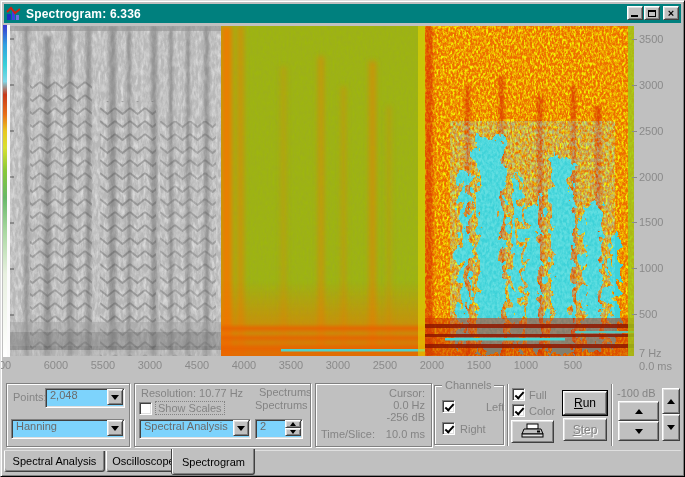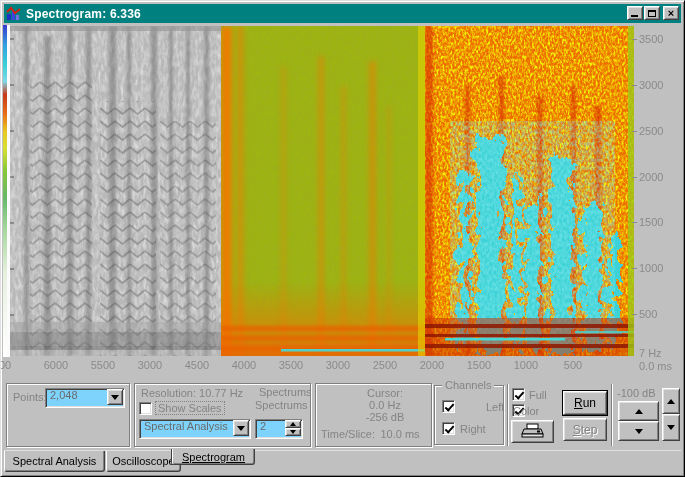--- a/index.html
+++ b/index.html
@@ -29,21 +29,21 @@
   .spectro{position:absolute;left:9px;top:25px;width:624px;height:330px;}
   .panel-hit{position:absolute;top:0;height:330px;}
   .flab{position:absolute;width:34px;font-size:11px;color:#8a8a8a;text-align:left;}
   .ftick{position:absolute;width:5px;height:1px;background:#8a8a8a;left:631px;}
   .tlab{position:absolute;width:40px;font-size:11px;color:#8a8a8a;text-align:center;top:358px;}
   .corner{position:absolute;left:638px;width:40px;font-size:11px;color:#8a8a8a;}
   
   .etched{position:absolute;border:1px solid #808080;box-shadow:inset 1px 1px 0 #fff, 1px 1px 0 #fff;}
   .vdiv{position:absolute;width:2px;border-left:1px solid #808080;border-right:1px solid #fff;}
   .lab{position:absolute;font-size:11px;color:#848484;white-space:nowrap;}
-  .rlab{position:absolute;font-size:11px;color:#848484;white-space:nowrap;text-align:center;}
+  .rlab{position:absolute;font-size:11px;color:#848484;white-space:nowrap;text-align:right;}
   .combo{position:absolute;height:20px;background:#7dd3fc;border:1px solid;border-color:#808080 #fff #fff #808080;
     box-shadow:inset 1px 1px 0 #404040, inset -1px -1px 0 #dfdfdf;display:flex;}
   .combo-text{flex:1;font-size:11px;color:#6b6b6b;padding-left:4px;white-space:nowrap;overflow:hidden;}
   .combo-btn{width:16px;height:16px;margin-right:1px;background:#c0c0c0;border:1px solid;border-color:#fff #404040 #404040 #fff;
     box-shadow:inset 1px 1px 0 #dfdfdf, inset -1px -1px 0 #808080;display:flex;align-items:center;justify-content:center;flex:0 0 auto;}
   .tri-dn{width:0;height:0;border-left:4px solid transparent;border-right:4px solid transparent;border-top:5px solid #000;}
   .tri-up{width:0;height:0;border-left:4px solid transparent;border-right:4px solid transparent;border-bottom:5px solid #000;}
   .chk{position:absolute;width:13px;height:13px;background:#fff;border:1px solid;border-color:#808080 #fff #fff #808080;
     box-shadow:inset 1px 1px 0 #404040, inset -1px -1px 0 #dfdfdf;}
   .chk.on::after{content:"";position:absolute;left:2px;top:3px;width:7px;height:3px;
@@ -59,21 +59,21 @@
     box-shadow:inset 1px 1px 0 #dfdfdf, inset -1px -1px 0 #808080;display:flex;align-items:center;justify-content:center;}
   .dotted{border:1px dotted #848484;padding:0 2px;}
   .fs-legend{position:absolute;top:-7px;left:7px;background:#c0c0c0;padding:0 3px;font-size:11px;color:#848484;}
   
   .tabline{position:absolute;left:3px;right:3px;top:449px;height:1px;background:#dfdfdf;}
   .tab{position:absolute;top:450px;height:21px;background:#c0c0c0;
     border-left:1px solid #fff;border-right:1px solid #404040;border-bottom:1px solid #404040;
     box-shadow:inset -1px 0 0 #808080, inset 0 -1px 0 #808080;
     border-radius:0 0 3px 3px;display:flex;align-items:center;justify-content:center;
     font-size:11px;color:#000;cursor:default;}
-  .tab.active{top:448px;height:16px;z-index:5;box-shadow:inset -1px 0 0 #808080, inset 0 -1px 0 #808080, -1px 0 0 #404040;text-decoration:underline;}
+  .tab.active{top:448px;height:26px;z-index:5;box-shadow:inset -1px 0 0 #808080, inset 0 -1px 0 #808080, -1px 0 0 #404040;}
 </style>
 </head>
 <body>
 
 <div id="window">
 
   <div class="titlebar">
     <svg class="title-icon" viewBox="0 0 16 15">
       <rect x="1" y="8" width="4" height="6" fill="#2030c0"></rect>
       <rect x="6" y="5" width="3" height="9" fill="#4040e0"></rect>
@@ -271,20 +271,26 @@
   <span class="tlab" style="left:552px">500</span>
 
   <div class="etched" style="left:5px;top:382px;width:124px;height:64px"></div>
   <span class="lab" style="left:12px;top:390px">Points:</span>
   <div class="combo" style="left:44px;top:387px;width:80px">
     <span class="combo-text">2,048</span>
     <span class="combo-btn">
         <span class="tri-dn"></span>
       </span>
   </div>
+  <div class="combo" style="left:10px;top:418px;width:114px">
+    <span class="combo-text">Hanning</span>
+    <span class="combo-btn">
+        <span class="tri-dn"></span>
+      </span>
+  </div>
 
   <div class="etched" style="left:133px;top:382px;width:177px;height:64px"></div>
   <span class="lab" style="left:140px;top:386px">Resolution:  10.77 Hz</span>
   <span class="chk" style="left:138px;top:401px"></span>
   <span class="lab dotted" style="left:154px;top:400px">Show Scales</span>
   <div class="combo" style="left:138px;top:418px;width:112px">
     <span class="combo-text">Spectral Analysis</span>
     <span class="combo-btn">
         <span class="tri-dn"></span>
       </span>
@@ -316,21 +322,21 @@
   <span class="chk on" style="left:441px;top:399px"></span>
   <span class="lab" style="left:485px;top:400px">Left</span>
   <span class="chk on" style="left:441px;top:421px"></span>
   <span class="lab" style="left:459px;top:422px">Right</span>
 
   <div class="vdiv" style="left:506px;top:383px;height:62px"></div>
 
   <span class="chk on" style="left:511px;top:387px"></span>
   <span class="lab" style="left:528px;top:388px">Full</span>
   <span class="chk on" style="left:511px;top:403px"></span>
-  <span class="lab" style="left:512px;top:404px">Color</span>
+  <span class="lab" style="left:528px;top:404px">Color</span>
   <div class="btn95 btn-default" style="left:562px;top:390px;width:44px;height:24px">
     <span><span class="u">R</span><span>un</span></span>
   </div>
   <div class="btn95" style="left:510px;top:419px;width:43px;height:23px">
     <svg width="24" height="17" viewBox="0 0 24 17">
       <rect x="6" y="1" width="11" height="5" fill="#fff" stroke="#000"></rect>
       <path d="M3,6 L20,6 L22,11 L1,11 Z" fill="#c0c0c0" stroke="#000"></path>
       <rect x="1" y="11" width="21" height="3" fill="#e0e0e0" stroke="#000"></rect>
       <rect x="16" y="7.5" width="3" height="2" fill="#000"></rect>
     </svg>

